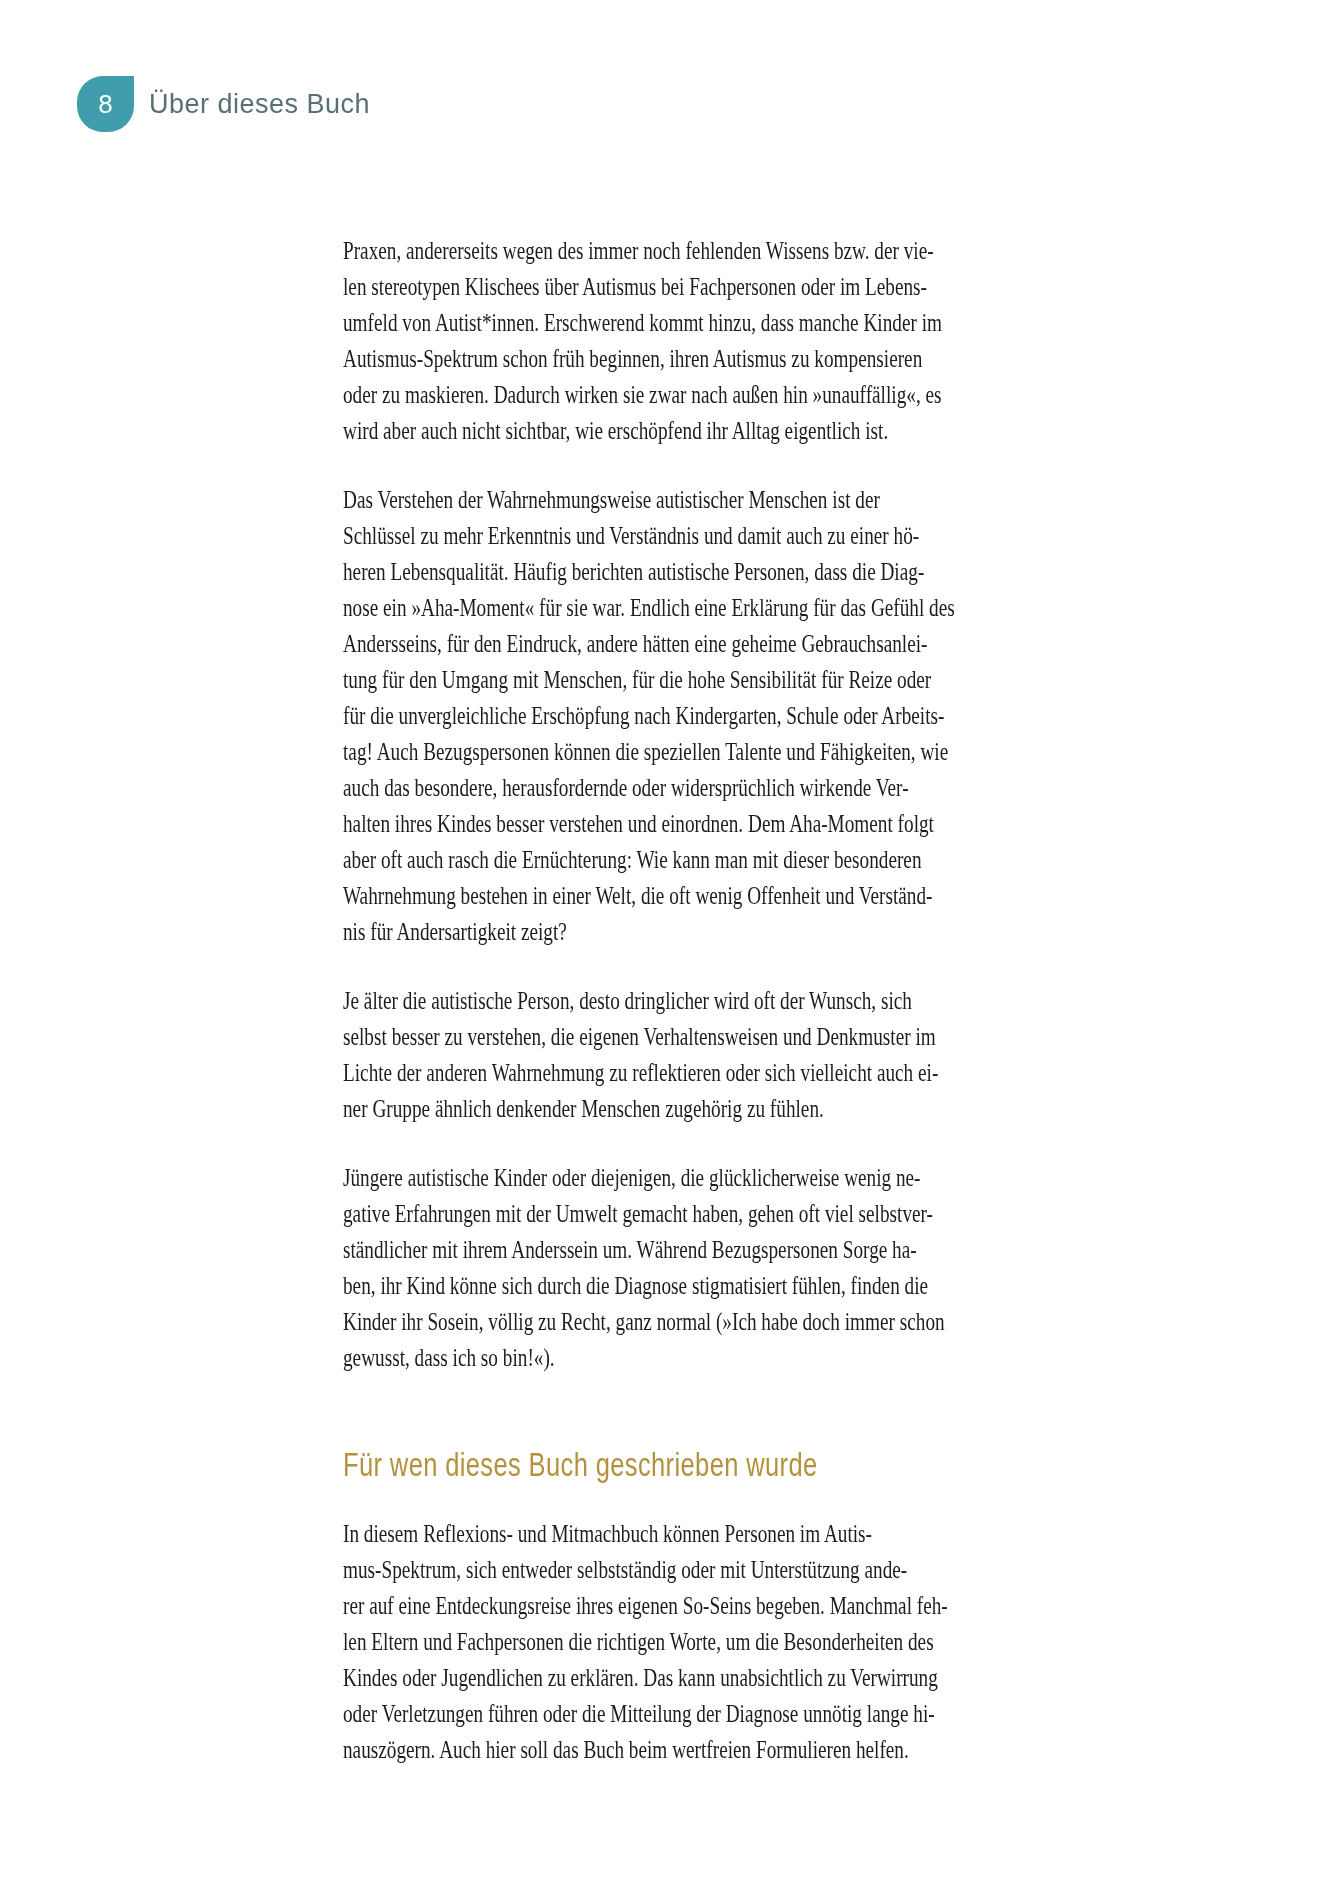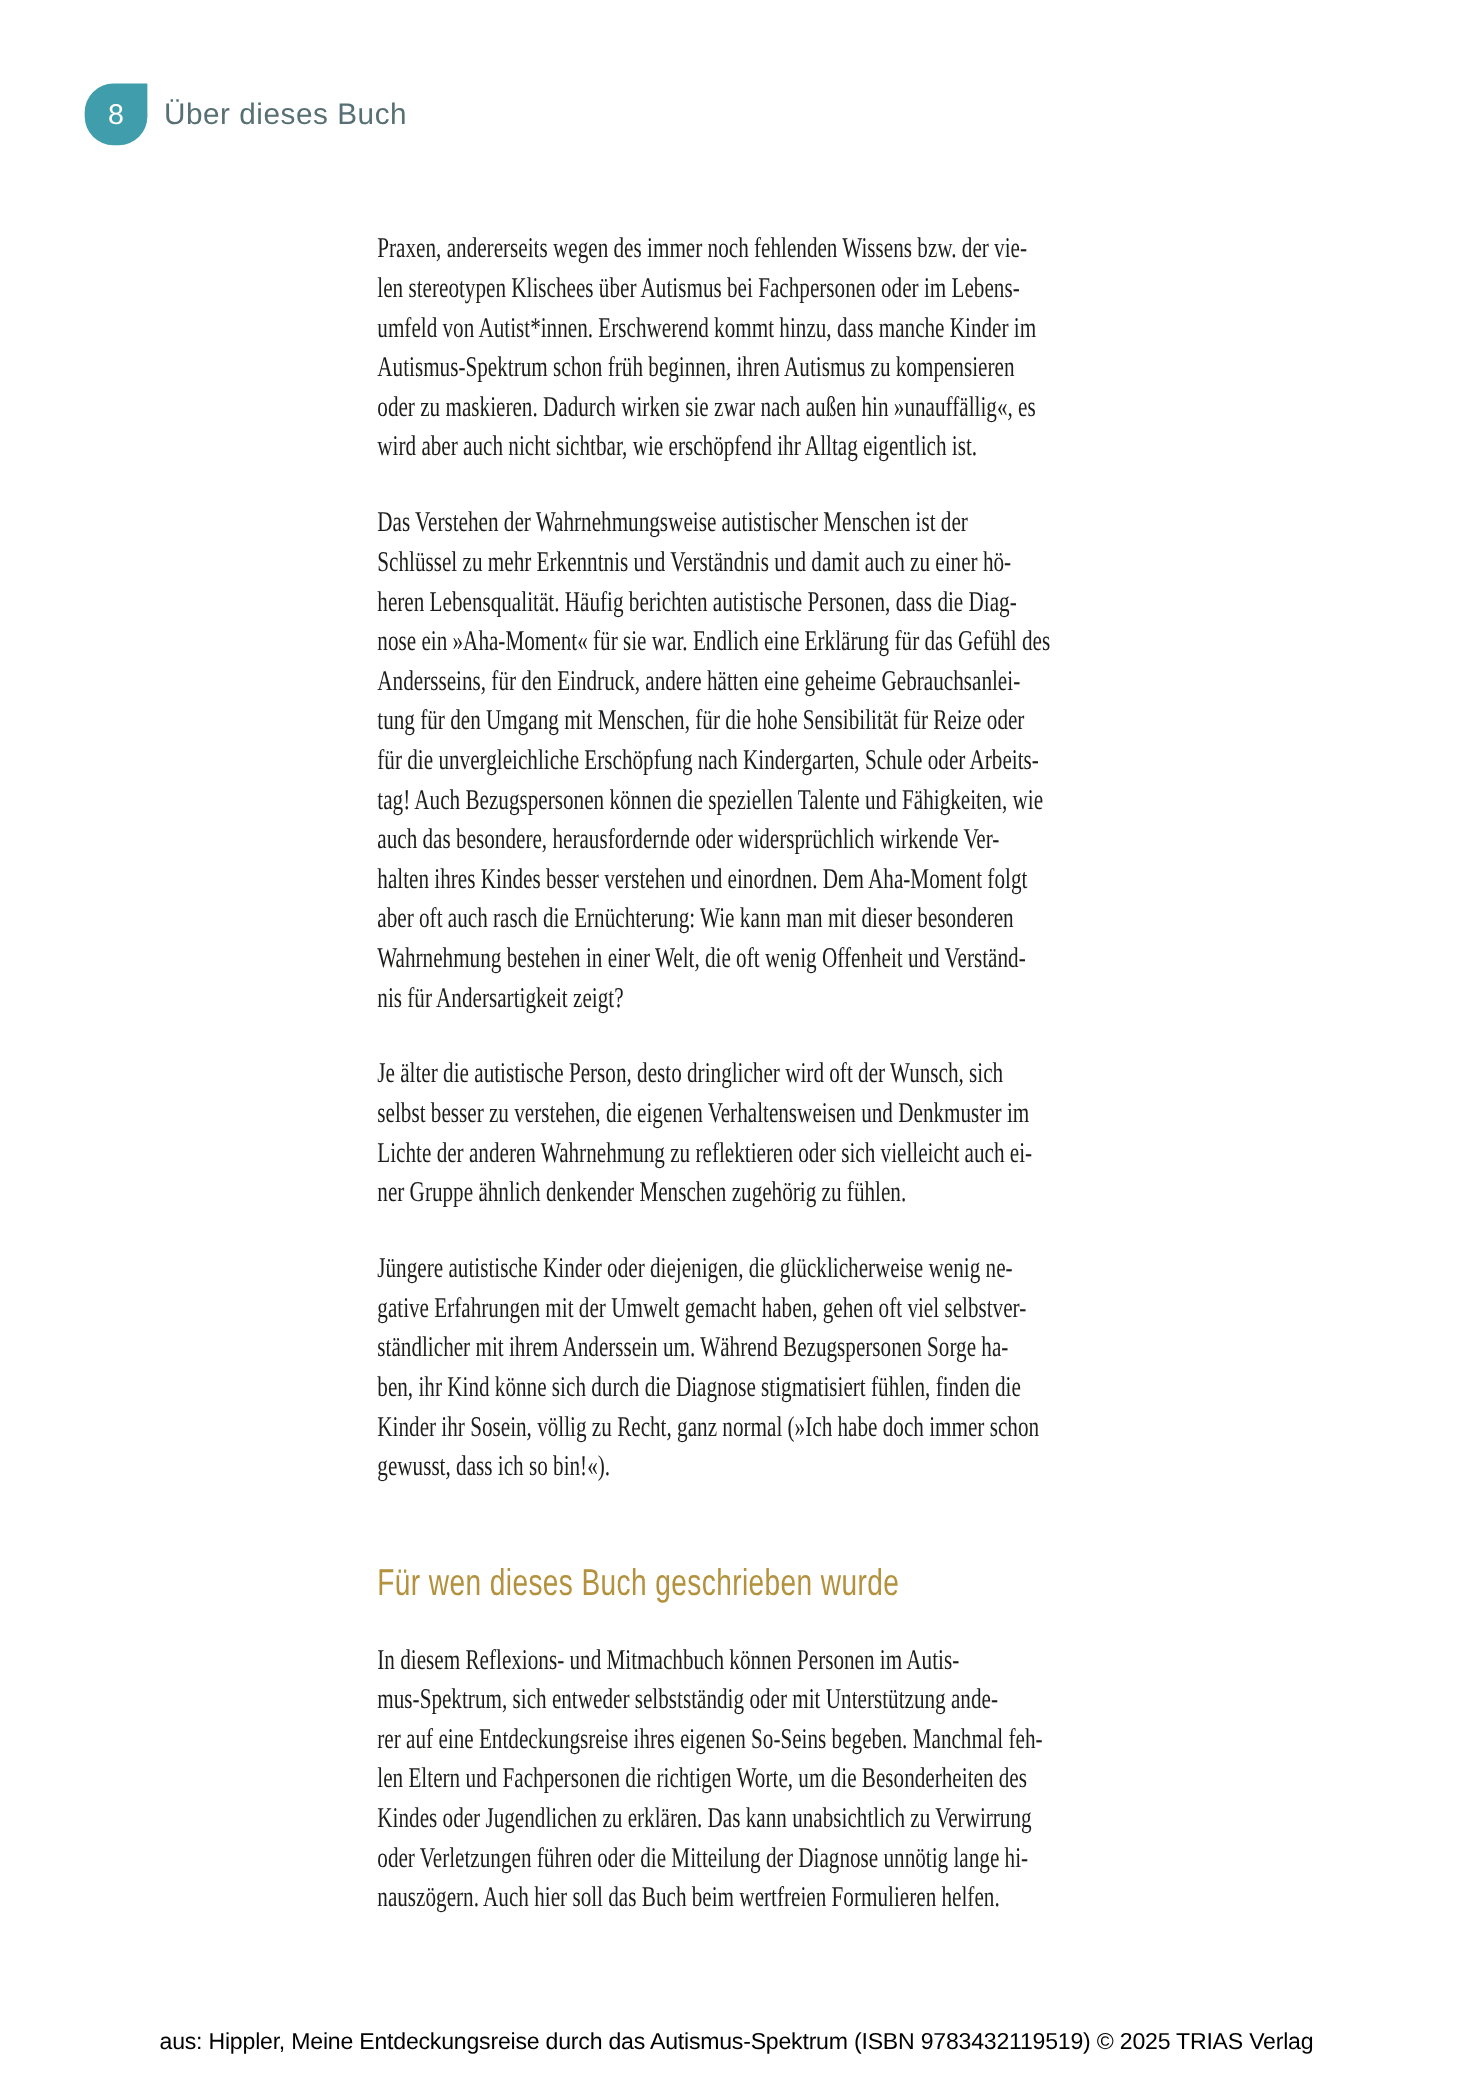--- a/index.html
+++ b/index.html
@@ -37,21 +37,21 @@
     font-family: "Liberation Sans", sans-serif;
     font-size: 27px;
     letter-spacing: 0.5px;
     color: #587074;
   }
 
   
   .content {
     position: absolute;
     left: 343px;
-    top: 208px;
+    top: 233px;
     width: 960px;
   }
   .para {
     margin: 0 0 33px 0;
     font-size: 26px;
     line-height: 36px;
     color: #1d1d1b;
     white-space: pre;            
     width: max-content;
     transform: scaleX(0.74);     
@@ -129,15 +129,14 @@
     <div class="section-heading" style="color: rgb(179, 145, 61);">Für wen dieses Buch geschrieben wurde</div>
     <div class="para">In diesem Reflexions- und Mitmachbuch können Personen im Autis-
 mus-Spektrum, sich entweder selbstständig oder mit Unterstützung ande-
 rer auf eine Entdeckungsreise ihres eigenen So-Seins begeben. Manchmal feh-
 len Eltern und Fachpersonen die richtigen Worte, um die Besonderheiten des
 Kindes oder Jugendlichen zu erklären. Das kann unabsichtlich zu Verwirrung
 oder Verletzungen führen oder die Mitteilung der Diagnose unnötig lange hi-
 nauszögern. Auch hier soll das Buch beim wertfreien Formulieren helfen.</div>
   </div>
 
-  <div class="page-footer">aus: Hippler, Meine Entdeckungsreise durch das Autismus-Spektrum (ISBN 9783432119519) © 2025 TRIAS Verlag</div>
 
 </div>
 
 </body></html>

